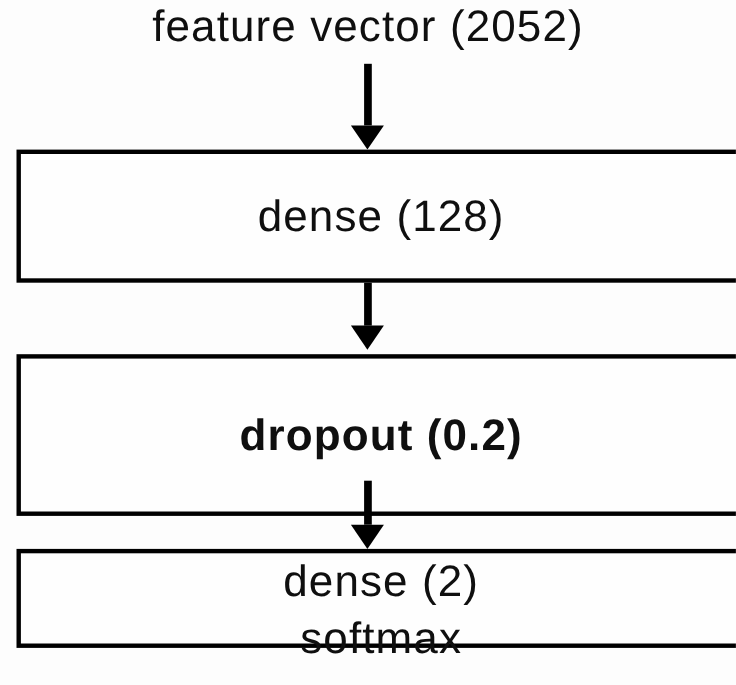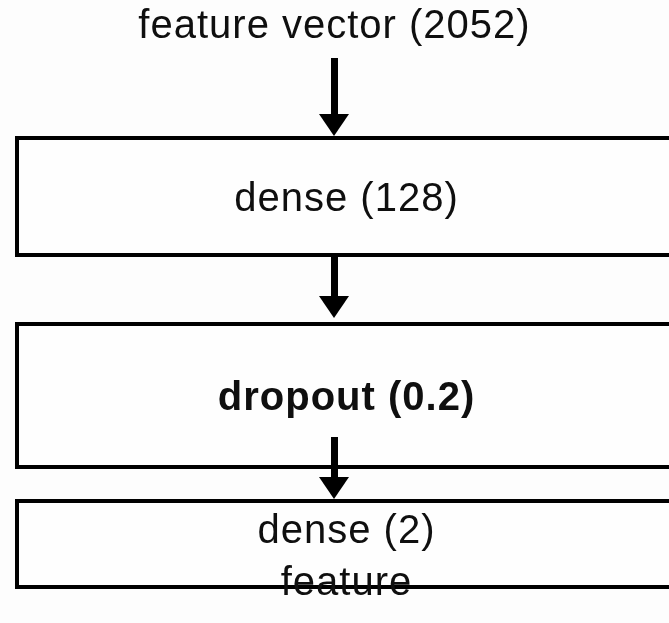--- a/index.html
+++ b/index.html
@@ -100,16 +100,16 @@
     <div class="line">dropout (0.2)</div>
   </div>
 
   <div class="arrow arrow3">
     <div class="shaft"></div>
     <div class="head"></div>
   </div>
 
   <div class="box box3">
     <div class="line">dense (2)</div>
-    <div class="line">feature</div>
+    <div class="line">softmax</div>
   </div>
 
 </div>
 
 </body></html>

